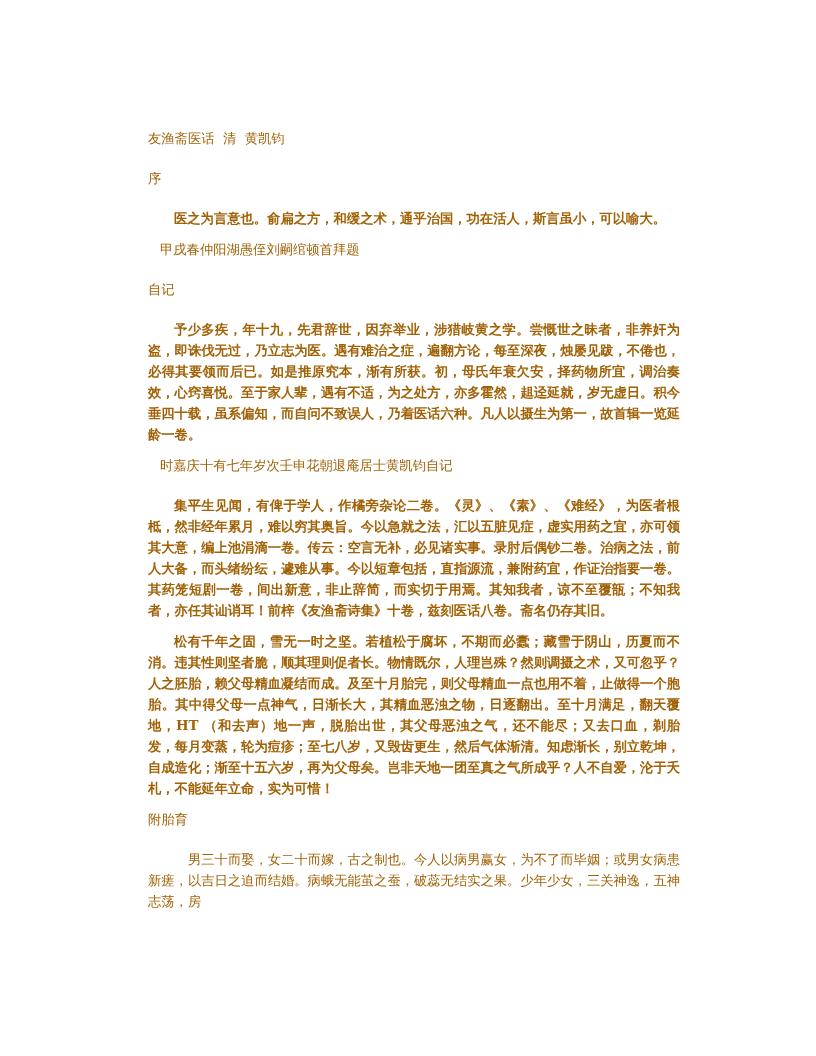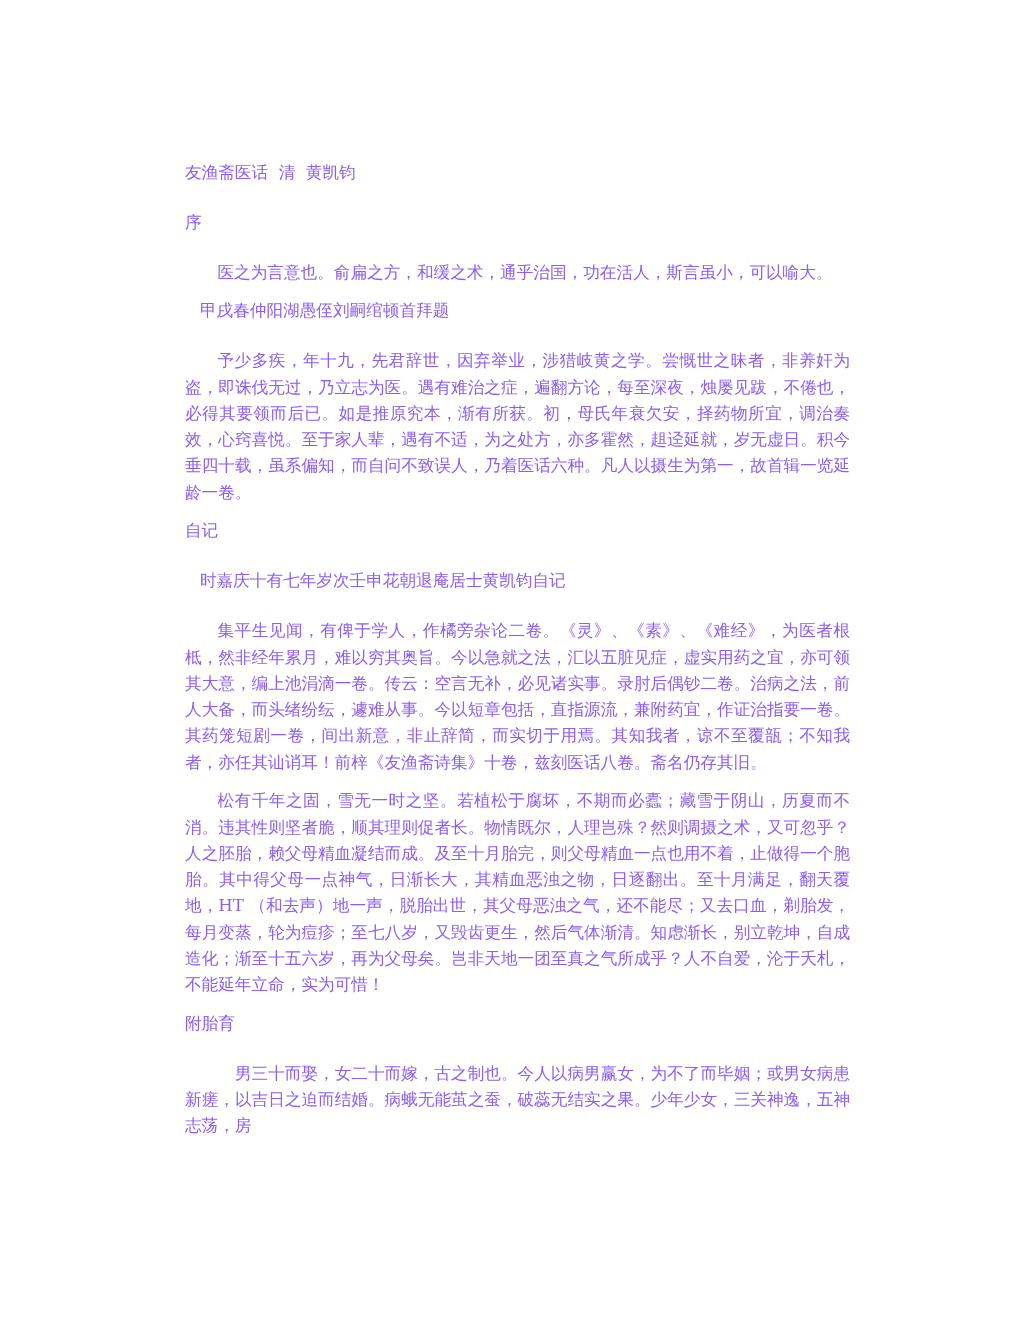--- a/index.html
+++ b/index.html
@@ -29,21 +29,21 @@
   #text-column {
     position: absolute;
     left: 148px;
     top: 128px;
     width: 532px;
   }
 
   .blk {
     font-size: 13.3px;
     line-height: 21px;
-    color: #8b5cf6;
+    color: #a16207;
     margin: 0 0 10px 0;
     text-align: justify;
     text-justify: inter-ideograph;
     word-break: break-all;
     white-space: pre-wrap;
   }
 
   
   .doc-title {
     margin-bottom: 19px;
@@ -65,20 +65,21 @@
   
   .signature {
     text-indent: 12px;
     margin-bottom: 19px;
     white-space: nowrap;
   }
 
   
   .para {
     text-indent: 26px;
+    font-weight: bold;
   }
 
   
   .para-deep {
     text-indent: 40px;
   }
 </style>
 </head>
 <body>
 
@@ -87,23 +88,23 @@
 
     <div class="blk doc-title">友渔斋医话  清  黄凯钧</div>
 
     <div class="blk heading">序</div>
 
     <div class="blk para">医之为言意也。俞扁之方，和缓之术，通乎治国，功在活人，斯言虽小，可以喻大。</div>
 
 
     <div class="blk signature">甲戌春仲阳湖愚侄刘嗣绾顿首拜题</div>
 
+    <div class="blk heading">自记</div>
+
     <div class="blk para">予少多疾，年十九，先君辞世，因弃举业，涉猎岐黄之学。尝慨世之昧者，非养奸为盗，即诛伐无过，乃立志为医。遇有难治之症，遍翻方论，每至深夜，烛屡见跋，不倦也，必得其要领而后已。如是推原究本，渐有所获。初，母氏年衰欠安，择药物所宜，调治奏效，心窍喜悦。至于家人辈，遇有不适，为之处方，亦多霍然，趄迳延就，岁无虚日。积今垂四十载，虽系偏知，而自问不致误人，乃着医话六种。凡人以摄生为第一，故首辑一览延龄一卷。</div>
-
-    <div class="blk heading">自记</div>
 
     <div class="blk signature">时嘉庆十有七年岁次壬申花朝退庵居士黄凯钧自记</div>
 
     <div class="blk para">集平生见闻，有俾于学人，作橘旁杂论二卷。《灵》、《素》、《难经》，为医者根柢，然非经年累月，难以穷其奥旨。今以急就之法，汇以五脏见症，虚实用药之宜，亦可领其大意，编上池涓滴一卷。传云：空言无补，必见诸实事。录肘后偶钞二卷。治病之法，前人大备，而头绪纷纭，遽难从事。今以短章包括，直指源流，兼附药宜，作证治指要一卷。其药笼短剧一卷，间出新意，非止辞简，而实切于用焉。其知我者，谅不至覆瓿；不知我者，亦任其讪诮耳！前梓《友渔斋诗集》十卷，兹刻医话八卷。斋名仍存其旧。</div>
 
 
 
     <div class="blk para">松有千年之固，雪无一时之坚。若植松于腐坏，不期而必蠹；藏雪于阴山，历夏而不消。违其性则坚者脆，顺其理则促者长。物情既尔，人理岂殊？然则调摄之术，又可忽乎？人之胚胎，赖父母精血凝结而成。及至十月胎完，则父母精血一点也用不着，止做得一个胞胎。其中得父母一点神气，日渐长大，其精血恶浊之物，日逐翻出。至十月满足，翻天覆地，HT （和去声）地一声，脱胎出世，其父母恶浊之气，还不能尽；又去口血，剃胎发，每月变蒸，轮为痘疹；至七八岁，又毁齿更生，然后气体渐清。知虑渐长，别立乾坤，自成造化；渐至十五六岁，再为父母矣。岂非天地一团至真之气所成乎？人不自爱，沦于夭札，不能延年立命，实为可惜！</div>
 
     <div class="blk heading">附胎育</div>

